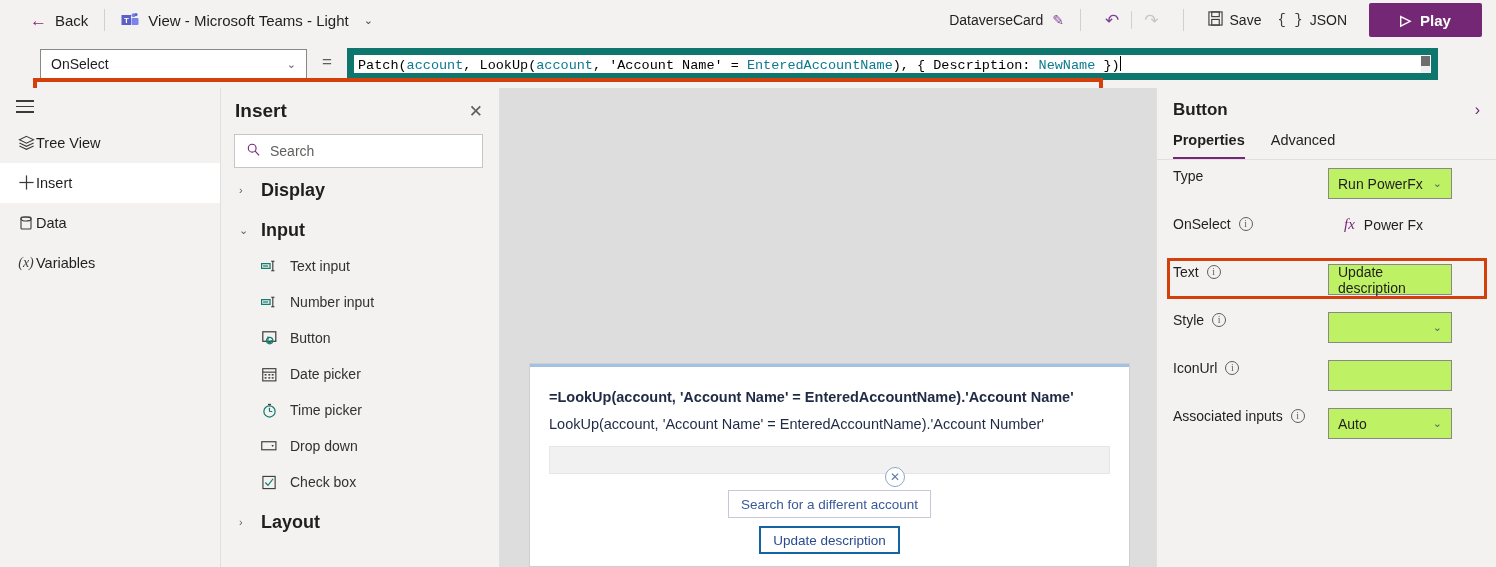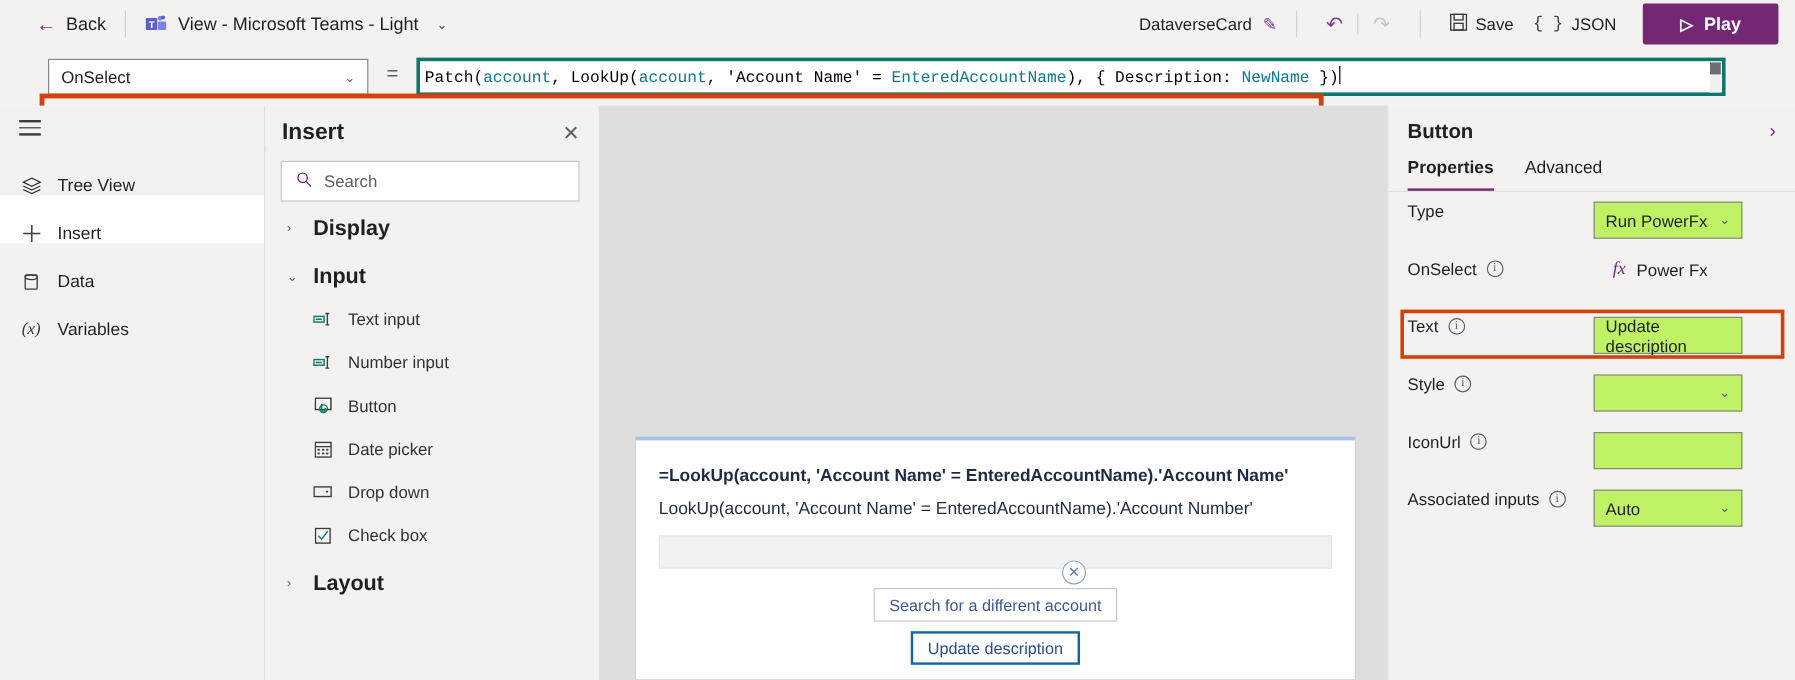--- a/index.html
+++ b/index.html
@@ -67,21 +67,21 @@
     display:flex; align-items:center; padding: 0 10px;
     font-size:14px; color:#201f1e; cursor:pointer;
   }
   .prop-select .sel-chev { margin-left:auto; color:#605e5c; font-size:11px; }
   .eq {
     position:absolute; left:322px; top:12px;
     font-size:17px; color:#605e5c;
   }
   .fx-input-wrap {
     position:absolute; left:347px; top:8px; width:1091px; height:32px;
-    background:#ffffff; border:3px solid #0f766e;
+    background:#ffffff; border:7px solid #0f766e;
     display:flex; align-items:center; overflow:hidden;
   }
   .fx-text {
     font-family:"Liberation Mono", monospace;
     font-size:13.5px; white-space:nowrap;
     padding-left:4px; color:#000;
   }
   .fx-text .fn { color:#000; }
   .fx-text .ident { color:#0b7a8f; }
   .fx-text .op { color:#000; }
@@ -107,21 +107,21 @@
 
   
   .rail {
     position:absolute; left:0; top:88px; width:221px; height:479px;
     background:#f3f2f1;
     border-right:1px solid #e1dfdd;
   }
   .hamb { margin:12px 0 10px 16px; width:18px; cursor:pointer; }
   .hamb span { display:block; height:1.5px; background:#3b3a39; margin-bottom:4px; }
   .rail-item {
-    height:40px; display:flex; align-items:flex-end; gap:12px;
+    height:40px; display:flex; align-items:center; gap:0;
     padding-left:16px; font-size:14.5px; color:#201f1e; cursor:pointer;
   }
   .rail-item.active { background:#ffffff; }
   .rail-ico { width:20px; display:flex; justify-content:center; font-size:15px; color:#3b3a39; }
 
   
   .insert {
     position:absolute; left:221px; top:88px; width:279px; height:479px;
     background:#f3f2f1;
     border-right:1px solid #e1dfdd;
@@ -439,20 +439,31 @@
           <rect x="10.4" y="7.5" width="2" height="1.6"></rect>
           <rect x="2.8" y="10.8" width="2" height="1.6"></rect>
             <rect x="6.8" y="10.8" width="2" height="1.6"></rect>
           <rect x="10.4" y="10.8" width="2" height="1.6"></rect>
         </g>
       </svg>
     </span>
     <span>Date picker</span>
   </div>
 
+  <div class="ins-item">
+    <span class="ins-ico">
+      <svg width="15" height="15" viewBox="0 0 16 16">
+        <circle cx="8" cy="9" r="6" fill="none" stroke="#0f7b6c" stroke-width="1.3"></circle>
+        <path d="M8 9 L8 5.2 M8 9 L11 9" stroke="#0f7b6c" stroke-width="1.2" fill="none"></path>
+        <path d="M8 9 A6 6 0 0 1 8 3 L8 9 Z" fill="#0f7b6c" opacity="0.45"></path>
+        <line x1="6.4" y1="1.6" x2="9.6" y2="1.6" stroke="#3b3a39" stroke-width="1.4"></line>
+      </svg>
+    </span>
+    <span>Time picker</span>
+  </div>
 
   <div class="ins-item">
     <span class="ins-ico">
       <svg width="17" height="12" viewBox="0 0 18 12">
         <rect x="0.8" y="1.5" width="15" height="8.5" fill="none" stroke="#3b3a39" stroke-width="1.2"></rect>
         <path d="M11 5 L13.6 5 L12.3 7 Z" fill="#3b3a39"></path>
       </svg>
     </span>
     <span>Drop down</span>
   </div>

